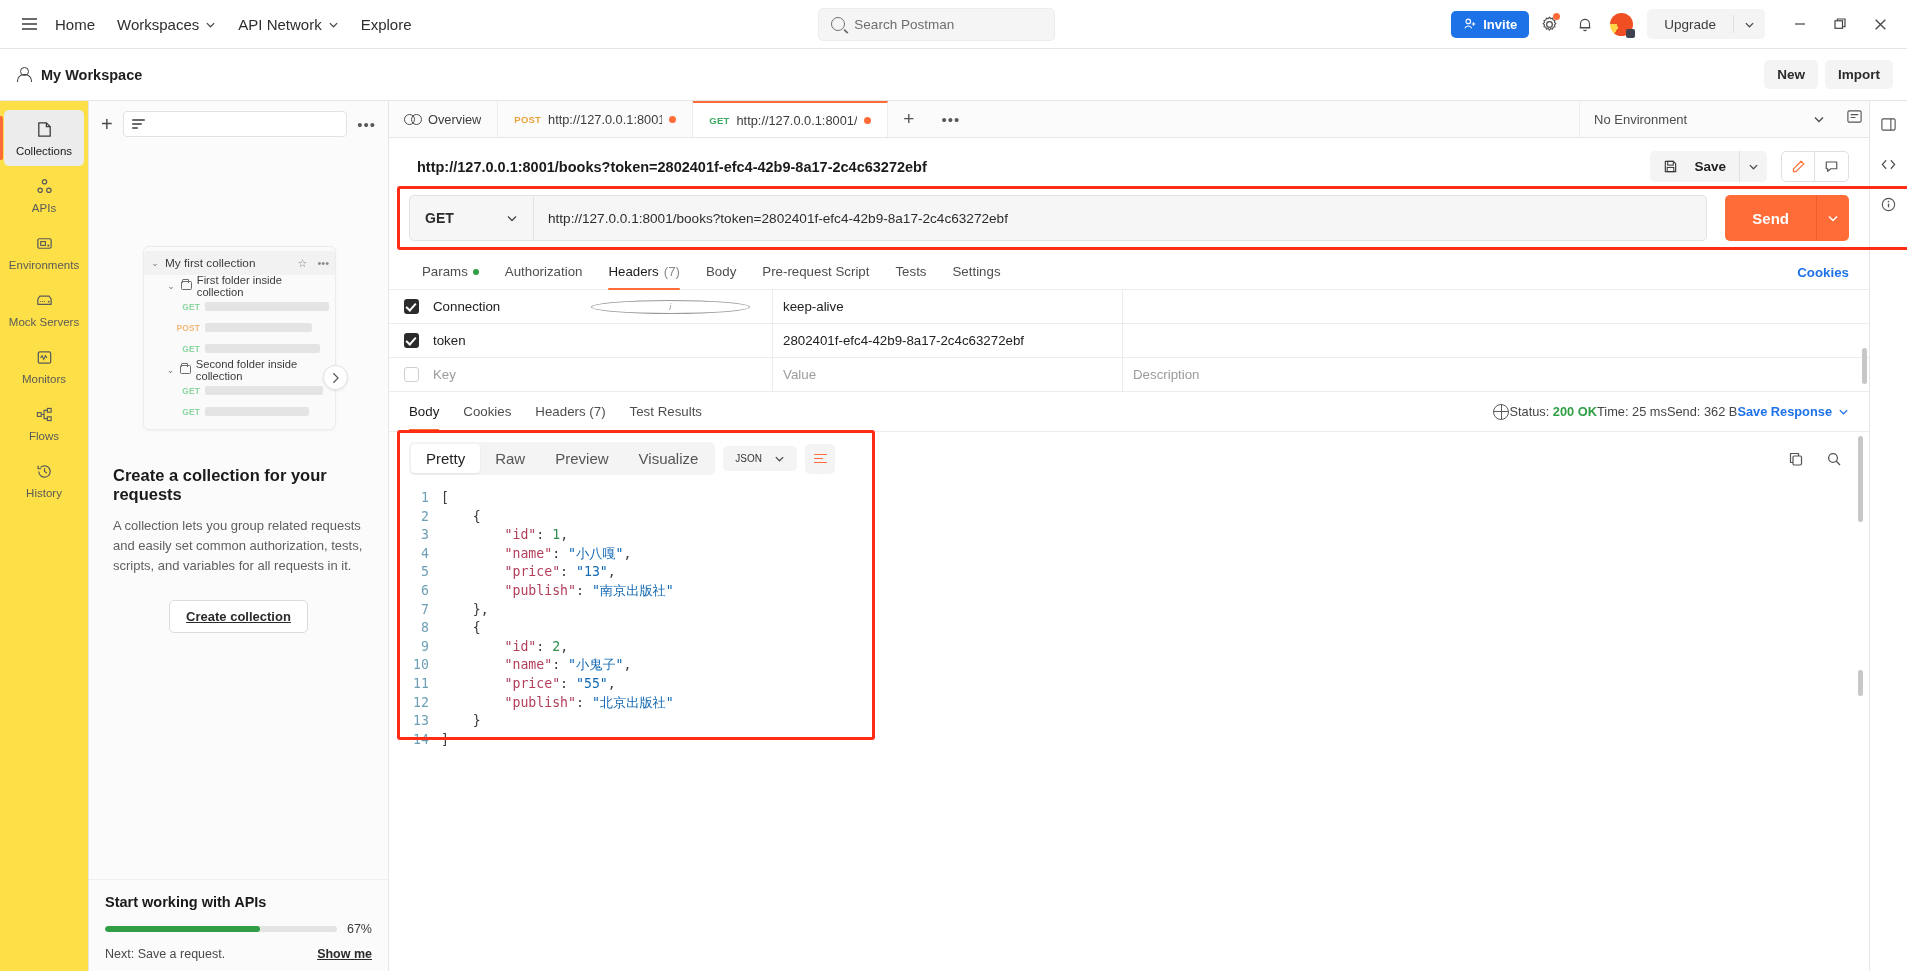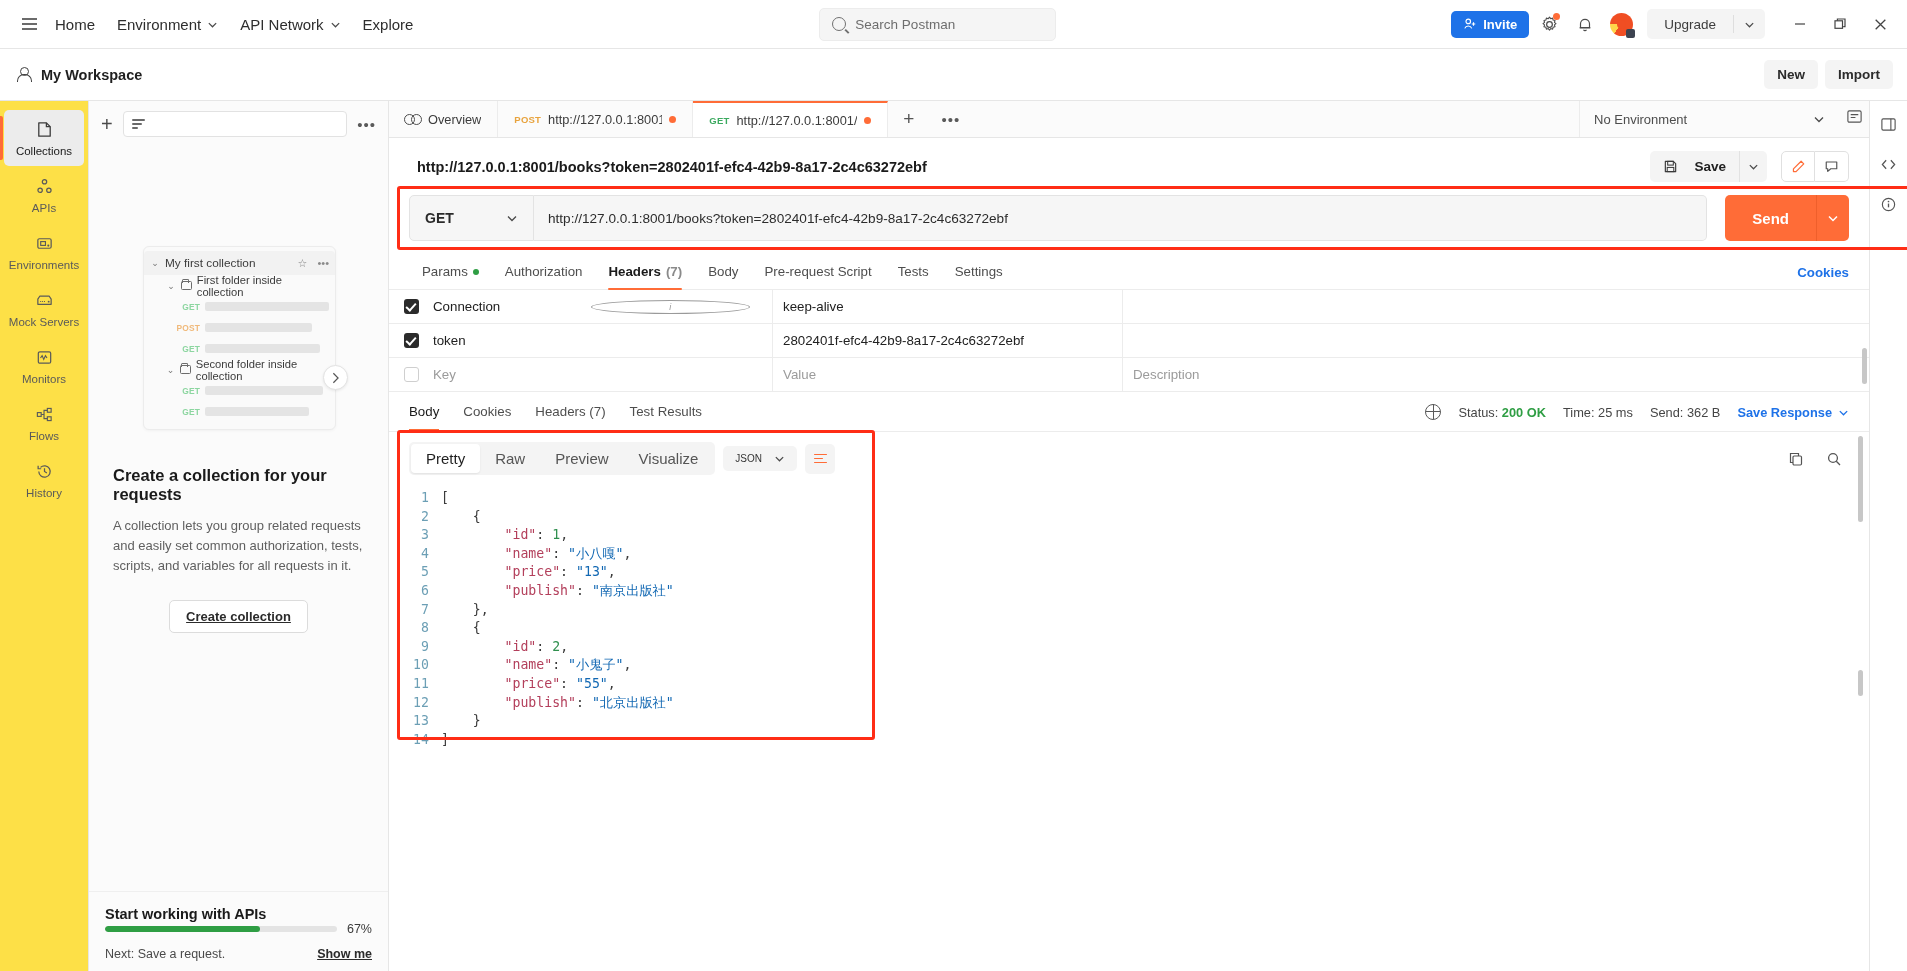--- a/index.html
+++ b/index.html
@@ -134,21 +134,21 @@
   .empty-copy { position:absolute; left:0; right:0; top:365px; padding:0 24px; }
   .empty-title { font-size:16.5px; font-weight:700; color:#1a1a1a; margin-bottom:12px; }
   .empty-text { font-size:13px; color:#5f5f5f; line-height:1.55; }
   .create-coll-btn {
     margin:24px auto 0; display:block; width:max-content; border:1px solid #dcdcdc; background:#fff;
     border-radius:5px; padding:8px 16px; font-size:13px; font-weight:600; color:#2b2b2b; cursor:pointer;text-decoration:underline;
   }
 
   
   .sb-footer { position:absolute; left:0; right:0; bottom:0; padding:14px 16px 10px; background:#fbfbfb; border-top:1px solid #efefef; }
-  .sbf-title { font-size:14.5px; font-weight:700; color:#1a1a1a; }
+  .sbf-title { font-size:14.5px; font-weight:700; color:#1a1a1a; margin-bottom:12px; }
   .prog-row { display:flex; align-items:center; gap:10px; }
   .prog-track { flex:1; height:6px; background:#e4e4e4; border-radius:3px; overflow:hidden; }
   .prog-fill { height:100%; background:#2f9e44; border-radius:3px; }
   .prog-pct { font-size:12.5px; color:#3c3c3c; }
   .next-row { display:flex; align-items:center; margin-top:11px; font-size:12.5px; color:#4a4a4a; }
   .show-me { margin-left:auto; color:#2b2b2b; font-weight:700; text-decoration:underline; cursor:pointer; }
 
   
   .main { flex:1; display:flex; flex-direction:column; min-width:0; background:#fff; }
 
@@ -196,21 +196,21 @@
   .url-box {
     flex:1; background:#f6f6f6; border:1px solid #e3e3e3; border-left:none; border-radius:0 5px 5px 0;
     display:flex; align-items:center; padding:0 14px; font-size:13.6px; color:#2c2c2c; cursor:text; overflow:hidden;
   }
   .send-group { display:flex; margin-left:18px; }
   .send-btn { background:#ff6c37; color:#fff; border-radius:5px 0 0 5px; height:46px; padding:0 27px; display:flex; align-items:center; font-size:15px; font-weight:700; cursor:pointer; }
   .send-caret { background:#ff6c37; color:#fff; border-radius:0 5px 5px 0; height:46px; width:33px; display:flex; align-items:center; justify-content:center; cursor:pointer; border-left:1px solid #ef5f2b; }
 
   .req-tabs { display:flex; align-items:center; gap:0; padding:0 20px; margin-top:14px; border-bottom:1px solid #ececec; }
   .rtab { font-size:13.3px; color:#4e4e4e; padding:9px 13px 10px; cursor:pointer; position:relative; display:flex; align-items:center; gap:5px; white-space:nowrap; }
-  .rtab.active { color:#1a1a1a; font-weight:700;align-items:center; }
+  .rtab.active { color:#1a1a1a; font-weight:400;align-items:center; }
   .rtab.active:after { content:""; position:absolute; left:13px; right:13px; bottom:-1px; height:2.5px; background:#ff6c37; border-radius:2px; }
   .green-dot { width:6px; height:6px; background:#2f9e44; border-radius:50%; }
   .gray-count { color:#8a8a8a; }
   .cookies-link { margin-left:auto; color:#1e72e8; font-size:13.3px; font-weight:600; cursor:pointer; }
 
   
   .hdr-table { flex:0 0 auto; position:relative; }
   .hdr-row { display:flex; height:34px; align-items:center; border-bottom:1px solid #ececec; font-size:13.3px; }
   .hdr-row.placeholder { color:#9b9b9b; }
   .cell-check { width:44px; flex:0 0 44px; display:flex; align-items:center; justify-content:center; }
@@ -224,21 +224,21 @@
               display:flex; align-items:center; justify-content:center; font-style:italic; margin-right:12px; }
   .cell-val { flex:0 0 350px; padding:0 10px; border-right:1px solid #ececec; height:100%; display:flex; align-items:center; overflow:hidden; }
   .cell-desc { flex:1; padding:0 10px; height:100%; display:flex; align-items:center; }
 
   
   .resp-bar { display:flex; align-items:center; padding:0 20px; height:40px; border-bottom:1px solid #ececec; }
   .resp-tab { font-size:13.3px; color:#4e4e4e; padding:0 12px; height:40px; display:flex; align-items:center; cursor:pointer; position:relative; }
   .resp-tab:first-child { padding-left:0; }
   .resp-tab.active { color:#1a1a1a; }
   .resp-tab.active:after { content:""; position:absolute; left:0; right:12px; bottom:0; height:2.5px; background:#ff6c37; }
-  .resp-meta { margin-left:auto; display:flex; align-items:flex-end; gap:17px; font-size:12.8px; color:#454545; }
+  .resp-meta { margin-left:auto; display:flex; align-items:center; font-size:12.8px; color:#454545; }
   .globe { width:16px; height:16px; border:1.3px solid #5a5a5a; border-radius:50%; position:relative; }
   .globe:before { content:""; position:absolute; left:6.3px; top:-0.5px; width:1.3px; height:14.5px; background:#5a5a5a; }
   .globe:after { content:""; position:absolute; top:6.3px; left:-0.5px; height:1.3px; width:14.5px; background:#5a5a5a; }
   .stat-ok { color:#2f9e44; font-weight:600; }
   .save-resp { color:#1e72e8; font-weight:600; cursor:pointer; display:flex; align-items:center; gap:6px; }
 
   .resp-body-wrap { flex:1; position:relative; min-height:0; }
   .resp-highlight { position:absolute; left:8px; top:-2px; width:478px; height:310px; border:3px solid #ff2d16; border-radius:3px; pointer-events:none; z-index:5; }
 
   .viewer-bar { display:flex; align-items:center; gap:8px; padding:10px 20px 8px; }
@@ -276,21 +276,21 @@
 
   <div class="topbar">
     <div class="hamburger">
         <span></span>
       </div>
 
     <div class="navitem">
       <span>Home</span>
     </div>
     <div class="navitem">
-      <span>Environment</span>
+      <span>Workspaces</span>
       <svg width="11" height="11" viewBox="0 0 12 12">
           <path d="M2 4.5 L6 8.5 L10 4.5" stroke="#4a4a4a" stroke-width="1.3" fill="none"></path>
         </svg>
     </div>
     <div class="navitem">
       <span>API Network</span>
       <svg width="11" height="11" viewBox="0 0 12 12">
           <path d="M2 4.5 L6 8.5 L10 4.5" stroke="#4a4a4a" stroke-width="1.3" fill="none"></path>
         </svg>
     </div>

